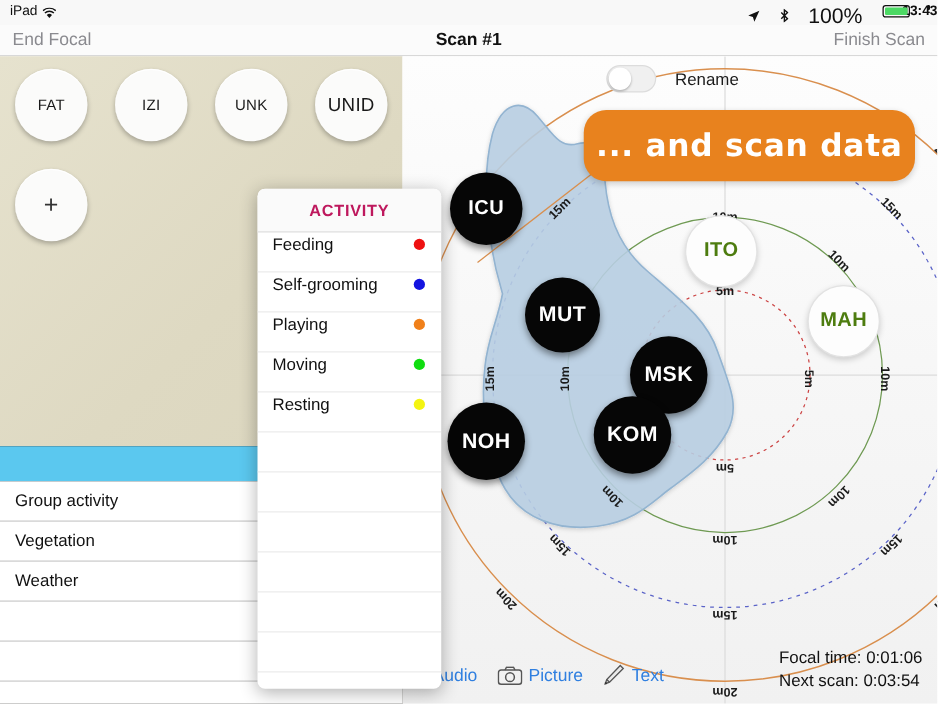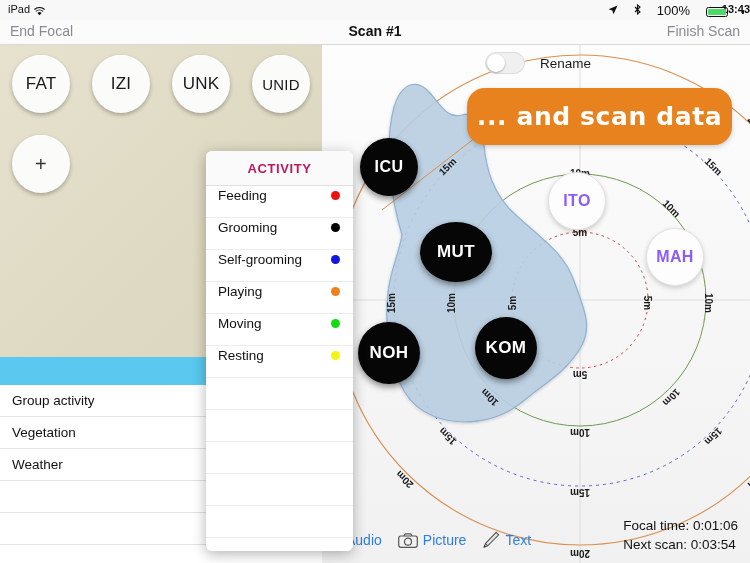--- a/index.html
+++ b/index.html
@@ -14,22 +14,22 @@
 
   
   .statusbar{
     position:absolute;left:0;top:0;width:750px;height:20px;
     background:#f8f8f8;
   }
   .sb-left{position:absolute;left:8px;top:3px;display:flex;align-items:center;gap:4px;
     font-size:11px;color:#0f0f0f;}
   .sb-center{position:absolute;left:0;top:3px;width:750px;text-align:right;
     font-size:11px;color:#0f0f0f;font-weight:600;}
-  .sb-right{position:absolute;right:6px;top:3px;display:flex;align-items:center;gap:16px;
-    font-size:13px;color:#0f0f0f;}
+  .sb-right{position:absolute;right:6px;top:3px;display:flex;gap:16px;
+    font-size:17px;color:#0f0f0f;}
   .wifi-ico{display:inline-block;width:11px;height:9px;position:relative;top:1px;}
   .batt{display:inline-block;width:22px;height:10px;border:1px solid #111;border-radius:2.5px;
     position:relative;top:1px;padding:1px;box-sizing:border-box;}
   .batt > i{display:block;height:100%;background:#4cd964;border-radius:1px;}
   .batt-cap{display:inline-block;width:2px;height:4px;background:#111;border-radius:0 1px 1px 0;
     position:relative;top:1px;margin-left:-2px;}
 
   
   .navbar{
     position:absolute;left:0;top:20px;width:750px;height:24px;background:#fbfbfb;
@@ -43,21 +43,21 @@
   
   .leftpane{
     position:absolute;left:0;top:45px;width:322px;height:518px;
     background:linear-gradient(135deg,#e6e2ce 0%,#ded9c2 45%,#d9d4bc 100%);
   }
   .id-btn{
     position:absolute;width:58px;height:58px;border-radius:50%;
     background:#fbfbfa;
     box-shadow:0 2px 4px rgba(0,0,0,0.28), inset 0 1px 0 rgba(255,255,255,0.9);
     display:flex;align-items:center;justify-content:center;
-    font-size:17px;color:#1a1a1a;letter-spacing:.2px;
+    font-size:12px;color:#1a1a1a;letter-spacing:.2px;
   }
   .id-btn.small-txt{font-size:15px;}
   .id-btn.plus{font-size:20px;color:#333;}
 
   
   .settings{
     position:absolute;left:0;top:357px;width:322px;height:236px;background:#000000;
   }
   .settings-hdr{
     height:28px;background:#5bc8ef;display:flex;align-items:center;justify-content:flex-end;
@@ -83,21 +83,21 @@
   
   .marker{
     position:absolute;border-radius:50%;display:flex;align-items:center;justify-content:center;
     font-weight:bold;letter-spacing:.4px;
   }
   .marker.filled{
     background:#060606;color:#ffffff;
     box-shadow:0 3px 6px rgba(0,0,0,0.45);
   }
   .marker.hollow{
-    background:#fdfdfd;color:#8b5cf6;border:1px solid #e2e2e2;
+    background:#fdfdfd;color:#4d7c0f;border:1px solid #e2e2e2;
     box-shadow:0 2px 5px rgba(0,0,0,0.18);
   }
 
   
   .rename-wrap{position:absolute;left:485px;top:52px;display:flex;align-items:center;gap:15px;}
   .toggle{
     width:40px;height:22px;border-radius:11px;background:#f0f0f0;border:1px solid #dcdcdc;
     position:relative;box-sizing:border-box;
   }
   .toggle i{
@@ -281,21 +281,22 @@
     <div class="rename-wrap" style="left:163px;top:7px;">
       <div class="toggle">
           <i></i>
         </div>
       <span class="rename-label">Rename</span>
     </div>
 
     <div class="callout" style="left:145px;top:43px;">... and scan data</div>
 
     <div class="marker filled" style="left:38px;top:93px;width:58px;height:58px;font-size:16px;">ICU</div>
-    <div class="marker filled" style="left:98px;top:177px;width:72px;height:60px;font-size:17px;">MUT</div>
+    <div class="marker filled" style="left:98px;top:177px;width:60px;height:60px;font-size:17px;">MUT</div>
+    <div class="marker filled" style="left:182px;top:224px;width:62px;height:62px;font-size:17px;">MSK</div>
     <div class="marker filled" style="left:153px;top:272px;width:62px;height:62px;font-size:17px;">KOM</div>
     <div class="marker filled" style="left:36px;top:277px;width:62px;height:62px;font-size:17px;">NOH</div>
     <div class="marker hollow" style="left:226px;top:127px;width:56px;height:56px;font-size:16px;">ITO</div>
     <div class="marker hollow" style="left:324px;top:183px;width:56px;height:56px;font-size:16px;">MAH</div>
 
     <div class="actionbar">
       <div class="act">
         <span>Audio</span>
       </div>
       <div class="act">
@@ -327,24 +328,20 @@
   </div>
 
   <div class="popover">
     <div class="pop-hdr">ACTIVITY</div>
 
     <div class="pop-row">
       <span>Feeding</span>
       <span class="dot" style="background:#ee1111"></span>
     </div>
     <div class="pop-row">
-      <span>Grooming</span>
-      <span class="dot" style="background:#000000"></span>
-    </div>
-    <div class="pop-row">
       <span>Self-grooming</span>
       <span class="dot" style="background:#1414e0"></span>
     </div>
     <div class="pop-row">
       <span>Playing</span>
       <span class="dot" style="background:#f0801a"></span>
     </div>
     <div class="pop-row">
       <span>Moving</span>
       <span class="dot" style="background:#10dd10"></span>

